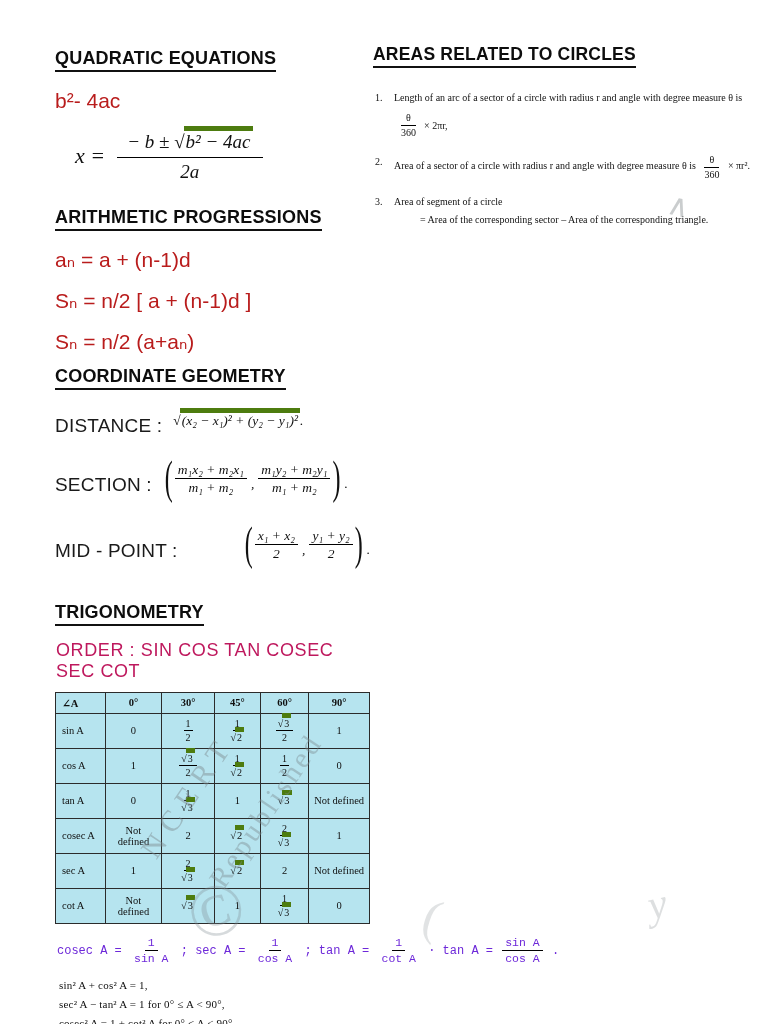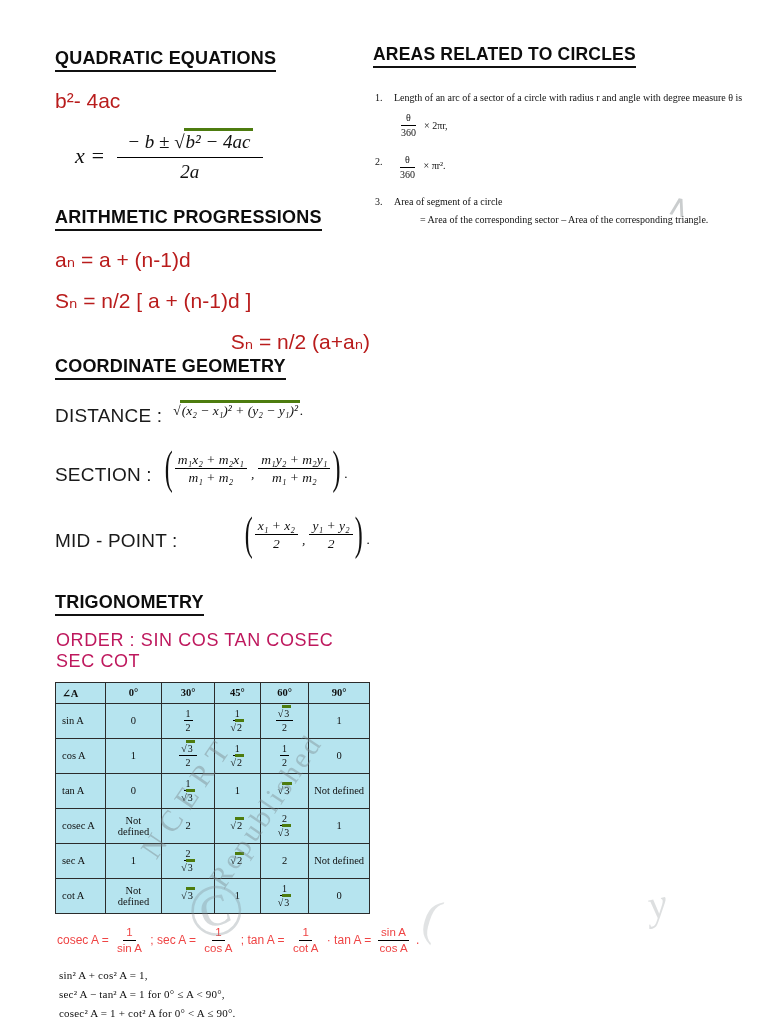--- a/index.html
+++ b/index.html
@@ -13,21 +13,21 @@
   
   .col-left{position:absolute;left:55px;top:48px;width:315px;}
   .col-right{position:absolute;left:373px;top:44px;width:392px;}
 
   .big-line{font-size:21px;color:#b91c1c;margin:0 0 15px 0;line-height:26px;}
 
   
   .frac{display:inline-flex;flex-direction:column;align-items:center;vertical-align:middle;text-align:center;}
   .fn{border-bottom:1px solid #000;padding:0 3px 1px;line-height:1.15;}
   .fd{padding:1px 3px 0;line-height:1.15;}
-  .ol{border-top:3px solid #4d7c0f;padding:0 2px;font-family:Liberation Serif, serif;}
+  .ol{border-top:5px solid #4d7c0f;padding:0 2px;font-family:Liberation Serif, serif;}
   .rad{font-style:normal;margin-right:-1px;}
 
   
   .qformula{display:flex;align-items:center;gap:12px;margin:8px 0 24px 20px;
             font-family:"Liberation Serif","DejaVu Serif",serif;font-style:italic;}
   .qlhs{font-size:22px;}
   .qfrac{font-size:19px;}
   .qfrac .fn{padding:2px 10px 4px;}
   .qfrac .fd{padding:3px 3px 0;}
 
@@ -51,21 +51,21 @@
   .trig th,.trig td{border:1px solid #2b2b2b;text-align:center;padding:2px 3px;}
   .trig th{font-weight:bold;height:16px;}
   .trig td{height:30px;}
   .trig th:first-child,.trig td:first-child{text-align:left;padding-left:6px;}
   .trig th:nth-child(1){width:46px;} .trig th:nth-child(2){width:56px;}
   .trig th:nth-child(3){width:56px;} .trig th:nth-child(4){width:46px;}
   .trig th:nth-child(5){width:50px;} .trig th:nth-child(6){width:62px;}
   .trig .frac{font-size:10px;}
   .trig .fn{border-bottom:.9px solid #000;padding:0 2px;}
 
-  .recip{font-family:Liberation Sans, sans-serif;font-size:12px;color:#ef4444;
+  .recip{font-family:Liberation Mono, monospace;font-size:12px;color:#6d28d9;
          margin:0 0 14px 2px;white-space:nowrap;}
   .recip .frac{font-size:11.5px;margin:0 2px;}
 
   .ident{font-family:"Liberation Serif","DejaVu Serif",serif;font-size:11px;color:#0f0f0f;
          margin:0 0 7px 4px;letter-spacing:.2px;}
 
   
   .item{display:flex;gap:7px;font-family:"Liberation Serif","DejaVu Serif",serif;
         font-size:10px;line-height:1.5;color:#111;margin:0 0 14px 2px;}
   .no{min-width:12px;}
@@ -102,21 +102,21 @@
       <span class="qlhs">x =</span>
       <span class="frac qfrac">
         <span class="fn"><span>− b ± </span><span class="rad">√</span><span class="ol">b² − 4ac</span></span>
         <span class="fd">2a</span>
       </span>
     </div>
 
     <h2 class="hd">ARITHMETIC PROGRESSIONS</h2>
     <div class="big-line">aₙ = a + (n-1)d</div>
     <div class="big-line">Sₙ = n/2 [ a + (n-1)d ]</div>
-    <div class="big-line" style="margin-bottom:1px;text-align:right;">Sₙ = n/2 (a+aₙ)</div>
+    <div class="big-line" style="margin-bottom:11px;">Sₙ = n/2 (a+aₙ)</div>
 
     <h2 class="hd">COORDINATE GEOMETRY</h2>
 
     <div class="crow row-distance">
       <span class="lab">DISTANCE :</span>
       <span class="mser" style="position:relative;top:-5px;"><span class="rad">√</span><span class="ol">(x₂ − x₁)² + (y₂ − y₁)²</span><span>.</span></span>
     </div>
 
     <div class="crow row-section">
       <span class="lab">SECTION :</span>
@@ -282,20 +282,21 @@
               <span class="fd">360</span>
             </span>
           <span>× 2πr,</span>
         </div>
       </div>
     </div>
 
     <div class="item">
       <span class="no">2.</span>
       <div class="itxt inlinewrap">
+        <span>Area of a sector of a circle with radius r and angle with degree measure θ is</span>
         <span class="frac sfrac">
             <span class="fn">θ</span>
             <span class="fd">360</span>
           </span>
         <span>× πr².</span>
       </div>
     </div>
 
     <div class="item">
       <span class="no">3.</span>

